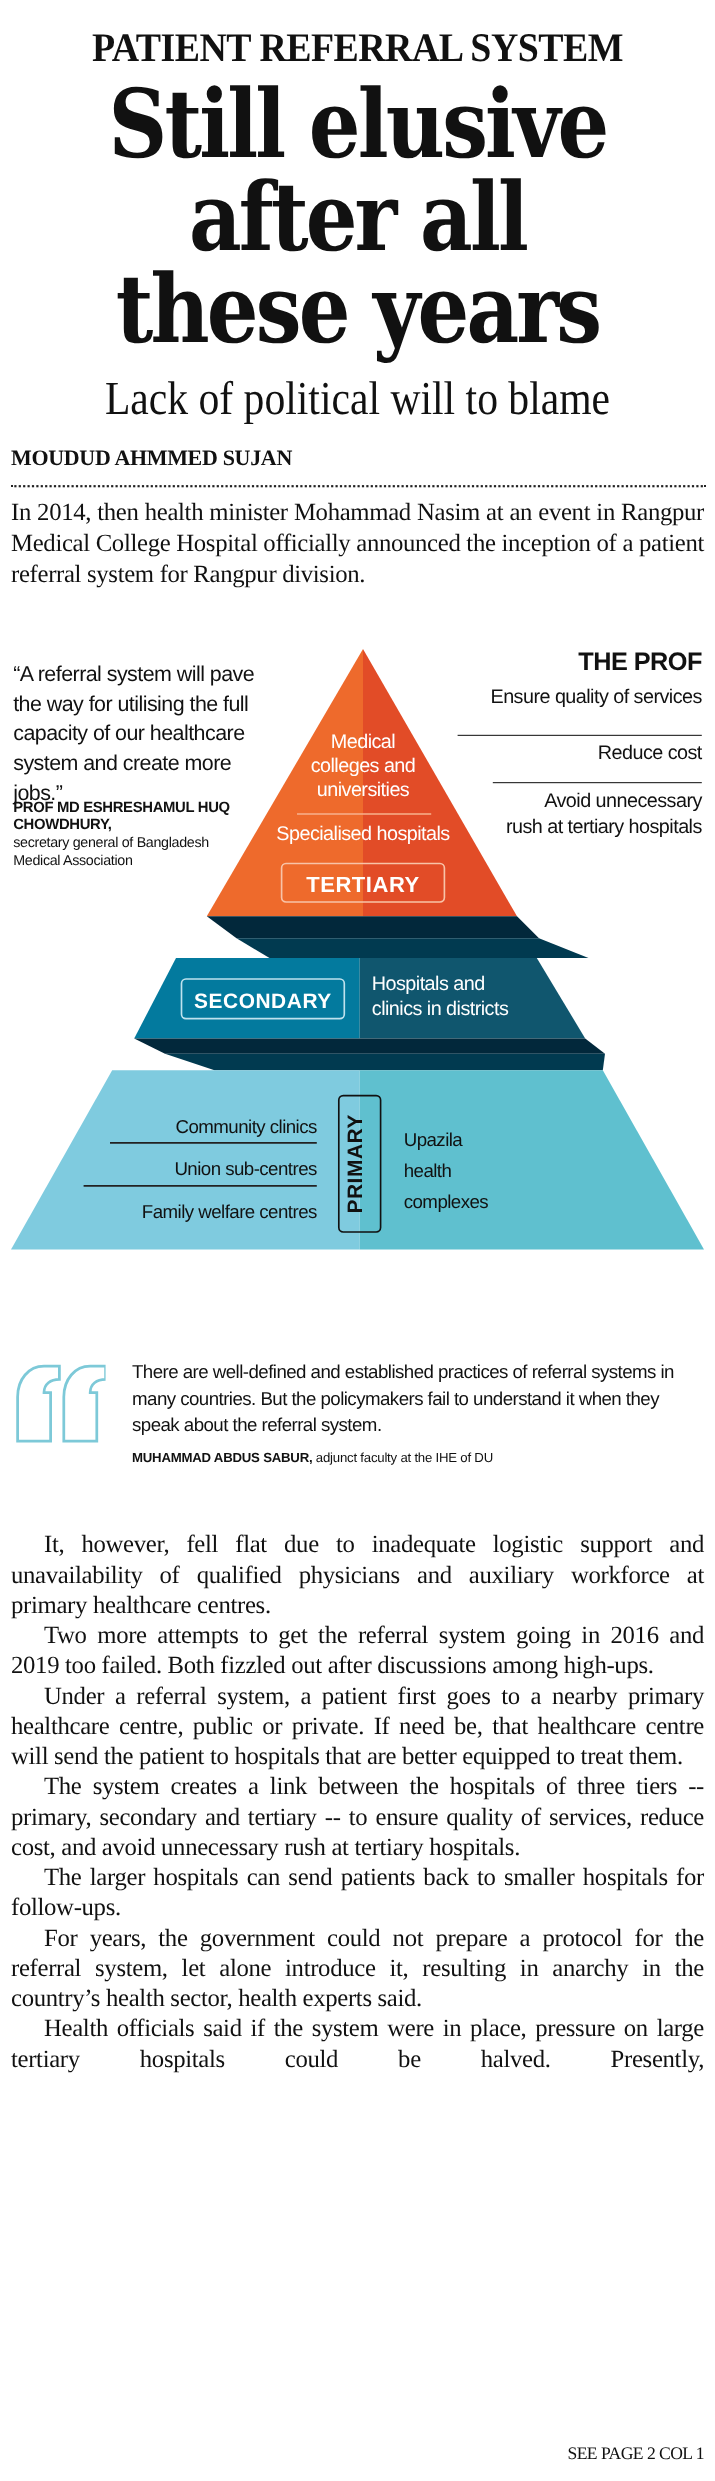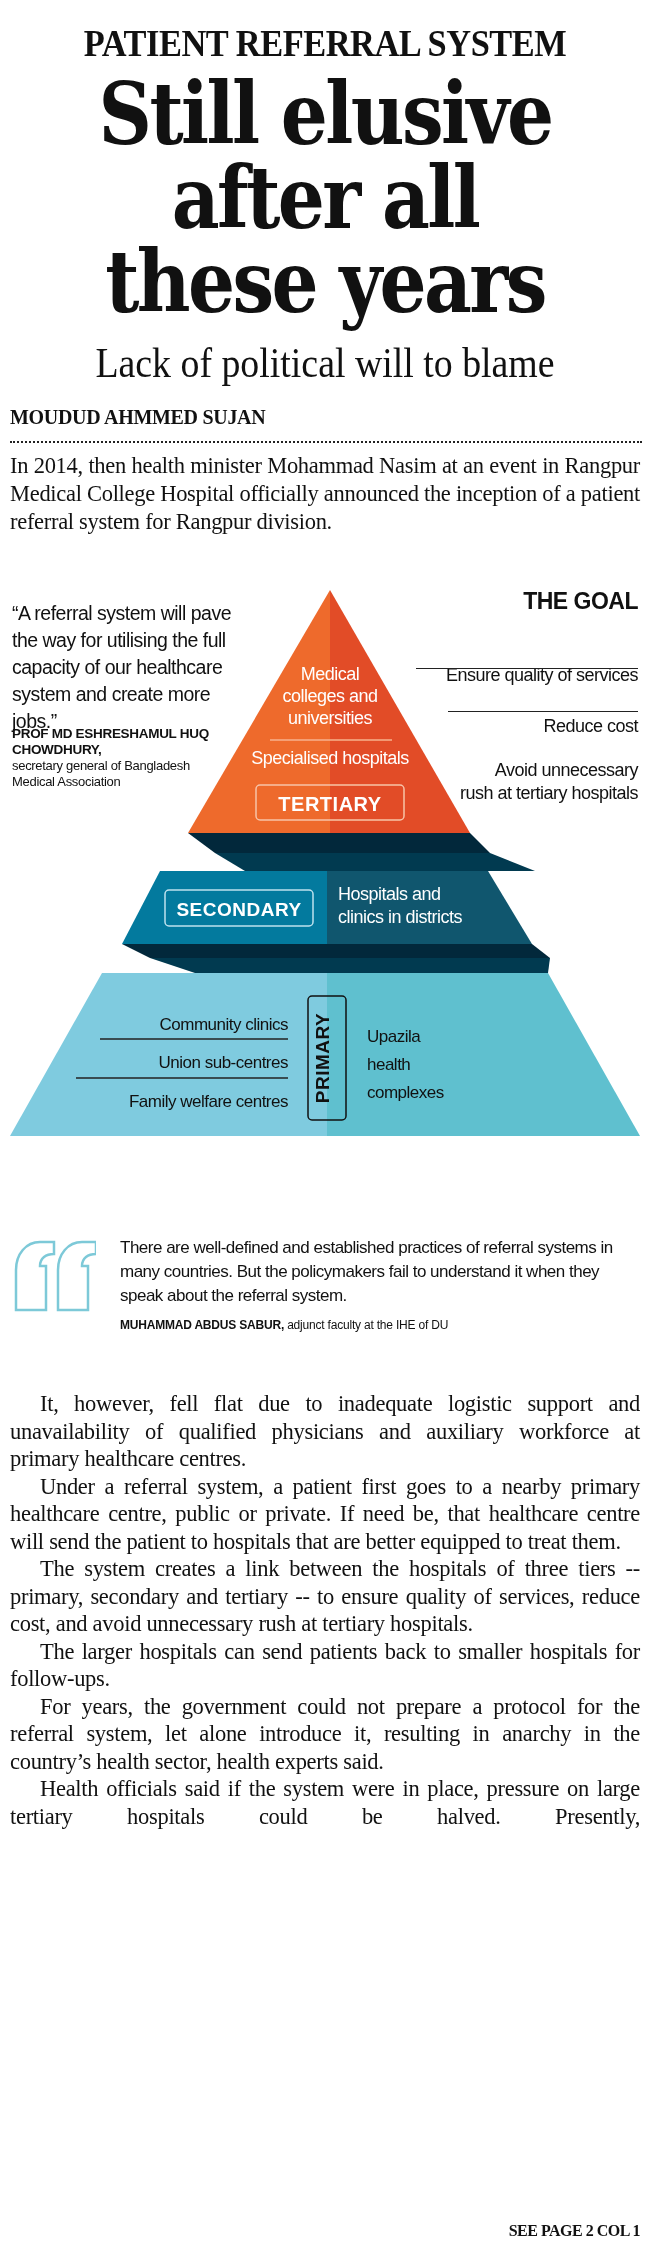--- a/index.html
+++ b/index.html
@@ -14,28 +14,28 @@
     font-family: "Liberation Serif", serif; font-size: 43px; transform: scaleX(0.88); }
   .byline { position: absolute; left: 10px; top: 406px; font-family: "Liberation Serif", serif; font-weight: bold; font-size: 20px; letter-spacing: -0.3px; }
   .dots { position: absolute; left: 10px; top: 441px; width: 632px; border-top: 2px dotted #222; }
   .lede { position: absolute; left: 10px; top: 452px; width: 630px; font-family: "Liberation Serif", serif; font-size: 22.5px; line-height: 28px; text-align: justify; letter-spacing: -0.3px; }
 
   .quote1 { position: absolute; left: 12px; top: 600px; width: 240px; font-family: "Liberation Sans", sans-serif; font-size: 19.5px; line-height: 27px; letter-spacing: -0.5px; }
   .quote1-name { position: absolute; left: 12px; top: 726px; width: 200px; font-family: Liberation Sans, sans-serif; font-weight: bold; font-size: 13.5px; line-height: 16px; letter-spacing: -0.3px; }
   .quote1-role { position: absolute; left: 12px; top: 758px; width: 200px; font-family: "Liberation Sans", sans-serif; font-size: 13px; line-height: 16px; letter-spacing: -0.3px; }
 
   .goal-title { position: absolute; right: 12px; top: 588px; font-family: "Liberation Sans", sans-serif; font-weight: bold; font-size: 23px; letter-spacing: -0.5px; }
-  .goal-item { position: absolute; right: 12px; text-align: right; font-family: "Liberation Sans", sans-serif; font-size: 18px; line-height: 23px; letter-spacing: -0.5px; margin-top: 42px; }
+  .goal-item { position: absolute; right: 12px; text-align: right; font-family: "Liberation Sans", sans-serif; font-size: 18px; line-height: 23px; letter-spacing: -0.5px; }
   .goal-rule { position: absolute; right: 12px; border-top: 1.5px solid #222; }
 
   svg.pyr { position: absolute; left: 0; top: 580px; }
 
   .body { position: absolute; left: 10px; top: 1390px; width: 630px; font-family: "Liberation Serif", serif; font-size: 22.5px; line-height: 27.5px; text-align: justify; letter-spacing: -0.3px; }
   .body p { margin: 0; text-indent: 30px; }
-  .jump { position: absolute; right: 10px; top: 2222px; font-family: "Liberation Serif", serif; font-weight: bold; font-size: 16px; letter-spacing: -0.5px; }
+  .jump { position: absolute; right: 10px; top: 2222px; font-family: "Liberation Serif", serif; font-weight: normal; font-size: 16px; letter-spacing: -0.5px; }
 
   .q2 { position: absolute; left: 120px; top: 1236px; width: 520px; font-family: "Liberation Sans", sans-serif; font-size: 17px; line-height: 24px; letter-spacing: -0.5px; }
   .q2-attr { position: absolute; left: 120px; top: 1318px; font-family: Liberation Sans, sans-serif; font-size: 12px; letter-spacing: -0.2px; }
   .q2-attr b { font-weight: bold; }
 </style>
 </head>
 <body>
 
 <div class="kicker">PATIENT REFERRAL SYSTEM</div>
 <div class="headline">
@@ -100,37 +100,38 @@
   <polygon points="85,1193 107,1193 107,1212" fill="#000"></polygon>
   <polygon points="568,1193 543,1193 543,1212" fill="#000"></polygon>
   <rect x="85" y="1151" width="483" height="42" fill="#ec1c24"></rect>
   <text id="ribbon-text" x="326" y="1181" font-family="Liberation Sans, sans-serif" font-size="22" font-weight="bold" fill="#ffffff" text-anchor="middle" letter-spacing="-0.3">HOW THE REFERRAL SYSTEM WORKS</text>
 </svg>
 
 <div class="quote1">“A referral system will pave the way for utilising the full capacity of our healthcare system and create more jobs.”</div>
 <div class="quote1-name">PROF MD ESHRESHAMUL HUQ CHOWDHURY,</div>
 <div class="quote1-role">secretary general of Bangladesh Medical Association</div>
 
-<div class="goal-title">THE GOAL</div>
+<div class="goal-title">THE PROF</div>
 <div class="goal-item" style="top:622px;">Ensure quality of services</div>
 <div class="goal-rule" style="top:668px;width:222px;"></div>
 <div class="goal-item" style="top:673px;">Reduce cost</div>
 <div class="goal-rule" style="top:711px;width:190px;"></div>
 <div class="goal-item" style="top:717px;width:180px;">Avoid unnecessary rush at tertiary hospitals</div>
 
 <svg style="position:absolute;left:8px;top:1238px;" width="88" height="78" viewBox="0 0 88 78">
   <g fill="none" stroke="#7dc9d8" stroke-width="2.5">
     <path d="M46,4 L32,4 C18,4 8,16 8,32 L8,72 L38,72 L38,28 L32,28 C32,20 38,16 46,16 Z"></path>
     <path d="M88,4 L74,4 C60,4 50,16 50,32 L50,72 L80,72 L80,28 L74,28 C74,20 80,16 88,16 Z"></path>
   </g>
 </svg>
 <div class="q2">There are well-defined and established practices of referral systems in many countries. But the policymakers fail to understand it when they speak about the referral system.</div>
 <div class="q2-attr"><b>MUHAMMAD ABDUS SABUR,</b><span> adjunct faculty at the IHE of DU</span></div>
 
 <div class="body">
   <p>It, however, fell flat due to inadequate logistic support and unavailability of qualified physicians and auxiliary workforce at primary healthcare centres.</p>
+  <p>Two more attempts to get the referral system going in 2016 and 2019 too failed. Both fizzled out after discussions among high-ups.</p>
   <p>Under a referral system, a patient first goes to a nearby primary healthcare centre, public or private. If need be, that healthcare centre will send the patient to hospitals that are better equipped to treat them.</p>
   <p>The system creates a link between the hospitals of three tiers -- primary, secondary and tertiary -- to ensure quality of services, reduce cost, and avoid unnecessary rush at tertiary hospitals.</p>
   <p>The larger hospitals can send patients back to smaller hospitals for follow-ups.</p>
   <p>For years, the government could not prepare a protocol for the referral system, let alone introduce it, resulting in anarchy in the country’s health sector, health experts said.</p>
   <p style="text-align-last: justify;">Health officials said if the system were in place, pressure on large tertiary hospitals could be halved. Presently,</p>
 </div>
 <div class="jump">SEE PAGE 2 COL 1</div>
 
 </body></html>

